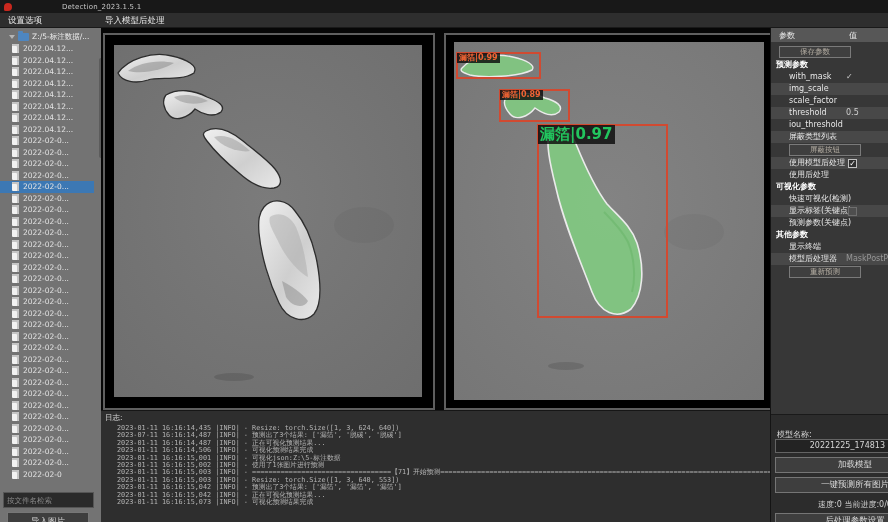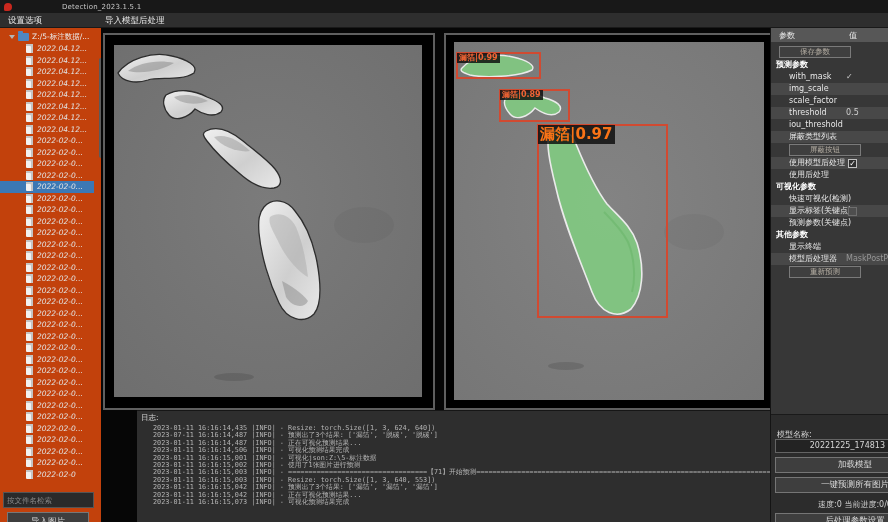--- a/index.html
+++ b/index.html
@@ -12,29 +12,29 @@
     display:flex; align-items:center;gap:45px; }
   .app-icon { width:8px; height:8px; margin:0 5px 0 4px; border-radius:50% 50% 50% 20%;
     background:#c9281e; }
   .title-text { font-size:7px; color:#c6c6c6; letter-spacing:.2px; }
   .menubar { position:absolute; left:0; top:13px; width:888px; height:15px; background:#2e2e2e;
     border-bottom:1px solid #191919; display:flex; align-items:center;gap:47px; }
   .menu-item { font-size:8.5px; color:#e8e8e8; padding:0 8px; height:15px; line-height:15px; }
 
   
   .left-panel { position:absolute; left:0; top:28px; width:104px; height:494px;
-    background:#c2410c; border-right:1px solid #171717; }
+    background:#737373; border-right:1px solid #171717; }
   .tree { position:absolute; left:0; top:2px; width:94px; height:458px; overflow:hidden; }
   .tree-root { display:flex; align-items:center; height:13px; }
   .chev { width:0; height:0; border-left:3.5px solid transparent; border-right:3.5px solid transparent;
     border-top:4.5px solid #b5b5b5; margin:0 3px 0 9px; }
   .folder-icon { width:11px; height:8px; background:#4e86c0; border-radius:1px; position:relative; margin-right:3px; flex:0 0 auto;}
   .folder-icon:before { content:""; position:absolute; left:0; top:-2px; width:5px; height:2px; background:#4e86c0; border-radius:1px 1px 0 0; }
   .tree-root-label { font-size:7.5px; color:#ececec; white-space:nowrap; }
-  .titem { display:flex; align-items:center; height:11.5px; padding-left:26px; white-space:nowrap;font-style:italic; }
+  .titem { display:flex; align-items:center; height:11.5px; padding-left:12px; white-space:nowrap; }
   .titem.sel { background:#3c78b4; }
   .doc-icon { width:7px; height:9px; background:#f2f2f2; border-radius:1px; margin-right:4px; flex:0 0 auto;
     box-shadow:inset -2px 2px 0 #c4c4c4; }
   .titem span.lbl { font-size:7.5px; color:#e2e2e2; }
   .tree-scroll { position:absolute; right:0; top:30px; width:4px; height:100px; background:#5c5c5c; border-radius:2px; }
   .search-input { position:absolute; left:3px; top:464px; width:91px; height:16px; background:#2a2a2a;
     border:1px solid #555; color:#ddd; font-size:7.5px; padding:0 3px; font-family:inherit; }
   .search-input::placeholder { color:#8a8a8a; }
   .import-btn { position:absolute; left:7px; top:484px; width:82px; height:20px; background:#3e3e3e;
     border:1px solid #777; color:#d7d7d7; font-size:8.5px; font-family:inherit; }
@@ -47,21 +47,21 @@
   .img-wrap { position:absolute; }
   .frame-left .img-wrap { left:9px; top:10px; width:308px; height:352px; }
   .frame-right .img-wrap { left:8px; top:7px; width:310px; height:358px; }
   .img-wrap svg { display:block; width:100%; height:100%; }
   .det-box { position:absolute; border:2px solid #d14a31; }
   .det-label { position:absolute; top:-1px; left:-1px; background:rgba(8,8,8,.8); color:#ee6333;
     font-weight:bold; white-space:nowrap; padding:0 2px; line-height:1.25; }
 
   
   .log-panel { position:absolute; left:0; bottom:0; width:669px; height:112px; background:#2e2e2e;
-    border-top:1px solid #161616; overflow:hidden;margin-left:36px; }
+    border-top:1px solid #161616; overflow:hidden; }
   .log-title { font-size:7.5px; color:#d9d9d9; padding:2px 0 2px 4px; }
   .log-lines { padding-left:16px; }
   .log-line { font-family:"DejaVu Sans Mono","Liberation Mono",monospace; font-size:6.8px;
     line-height:7.4px; color:#b5b5b5; white-space:pre; }
 
   
   .right-col { position:absolute; left:770px; top:28px; width:170px; height:494px; background:#373737;
     border-left:1px solid #141414; }
   .ptable-header { height:14px; background:#575757; position:relative; }
   .ptable-header .h1 { position:absolute; left:8px; top:2px; font-size:8px; color:#ededed; }
@@ -331,21 +331,21 @@
         <path d="M150,170 C158,178 168,188 174,200 C180,214 182,236 178,250" fill="none" stroke="#6ab56a" stroke-width="2" opacity="0.6"></path>
       </svg>
       <div id="det-overlay">
           <div class="det-box" style="left: 2px; top: 10px; width: 85px; height: 27px; border-color: rgb(209, 74, 49);">
             <div class="det-label" style="font-size: 8px; color: rgb(238, 99, 51);">漏箔|0.99</div>
           </div>
           <div class="det-box" style="left: 45px; top: 47px; width: 71px; height: 33px; border-color: rgb(209, 74, 49);">
             <div class="det-label" style="font-size: 8px; color: rgb(238, 99, 51);">漏箔|0.89</div>
           </div>
           <div class="det-box" style="left: 83px; top: 82px; width: 131px; height: 194px; border-color: rgb(209, 74, 49);">
-            <div class="det-label" style="font-size: 15px; color: #f97316;">漏箔|0.97</div>
+            <div class="det-label" style="font-size: 15px; color: #22c55e;">漏箔|0.97</div>
           </div>
         </div>
     </div>
   </div>
 
   <div class="log-panel">
     <div class="log-title">日志:</div>
     <div class="log-lines" id="log-lines">
         <div class="log-line">2023-01-11 16:16:14,435 |INFO| - Resize: torch.Size([1, 3, 624, 640])</div>
         <div class="log-line">2023-07-11 16:16:14,487 |INFO| - 预测出了3个结果: ['漏箔', '脱碳', '脱碳']</div>

